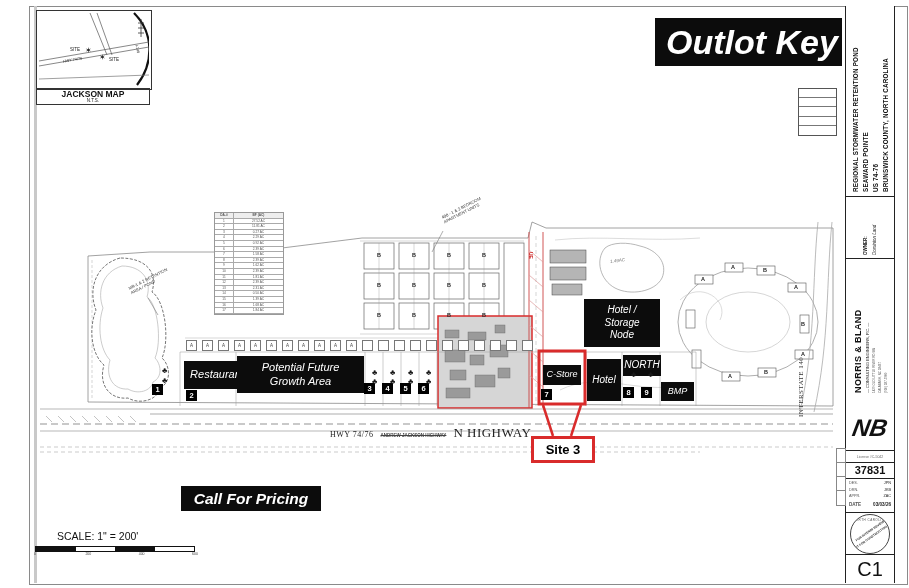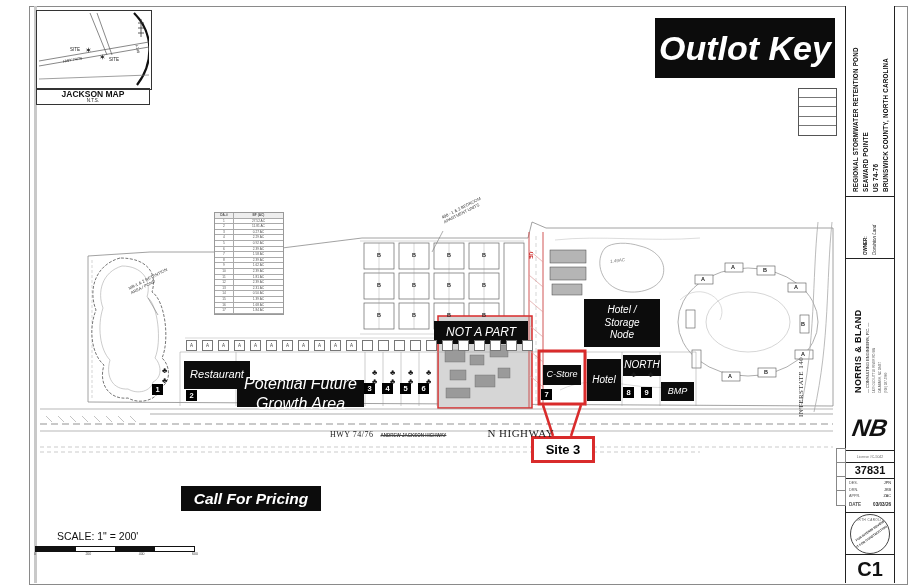--- a/index.html
+++ b/index.html
@@ -66,31 +66,31 @@
   #sb-fields .fr{display:flex;justify-content:space-between;height:6.5px;line-height:6.5px;}
   #sb-fields .fr .lab{color:#555;}
   #sb-fields .fr.date{height:10px;line-height:10px;font-size:4.6px;font-weight:bold;}
   #sb-seal{top:506px;height:42px;display:flex;align-items:center;justify-content:center;}
   #seal-circle{width:38px;height:38px;border:1px solid #444;border-radius:50%;position:relative;overflow:hidden;}
   #seal-circle .arc{position:absolute;top:3px;left:0;width:100%;text-align:center;font-size:3px;color:#555;letter-spacing:0.5px;}
   #seal-circle .d1,#seal-circle .d2{position:absolute;left:-6px;width:50px;text-align:center;
       font-size:3.2px;font-weight:bold;color:#333;transform:rotate(-35deg);}
   #seal-circle .d1{top:14px;}
   #seal-circle .d2{top:21px;}
-  #sb-sheet{top:548px;height:29px;font-size:20px;font-weight:bold;text-align:center;line-height:28px;}
+  #sb-sheet{top:548px;height:29px;font-size:20px;font-weight:normal;text-align:center;line-height:28px;}
   #mini-strip{position:absolute;left:836px;top:448px;width:8px;height:56px;border:0.5px solid #888;}
   #mini-strip div{height:13px;border-bottom:0.5px solid #888;}
   
   #rev-strip{position:absolute;left:798px;top:88px;width:37px;height:46px;border:1px solid #555;}
   #rev-strip div{height:8.2px;border-bottom:0.5px solid #777;}
   #hwy-label{position:absolute;left:330px;top:423px;white-space:nowrap;font-family:"Liberation Serif",serif;color:#222;}
   #hwy-label .h1{font-size:8px;letter-spacing:0.5px;}
   #hwy-label .h2{font-size:4.5px;font-weight:bold;font-family:"Liberation Sans",sans-serif;
                  color:#444;text-decoration:line-through;margin:0 3px;}
-  #hwy-label .h3{font-size:11px;letter-spacing:0.5px;margin-left:34px;}
+  #hwy-label .h3{font-size:13px;letter-spacing:0.5px;}
   #interstate{position:absolute;left:797px;top:322px;width:13px;height:95px;
               font-family:"Liberation Serif",serif;font-size:7px;letter-spacing:0.5px;color:#333;}
   #acreage{position:absolute;left:610px;top:258px;font-size:4.5px;font-style:italic;color:#777;transform:rotate(-8deg);}
   #ue-label{position:absolute;left:528px;top:252px;font-size:5px;font-weight:bold;color:#cc2222;
             writing-mode:vertical-rl;}
 </style>
 </head>
 <body>
 
 <div id="sheet">
@@ -253,21 +253,21 @@
     <span class="vic-site" style="left:33px;top:36px;">SITE</span>
     <span class="vic-site" style="left:72px;top:46px;">SITE</span>
     <span class="vic-site" style="left:26px;top:47px;transform:rotate(-10deg);font-size:3.8px;">HWY 74/76</span>
     <span class="vic-site" style="left:96px;top:36px;transform:rotate(80deg);font-size:3.8px;">I-140</span>
   </div>
   <div id="vic-title">
     <div class="t1">JACKSON MAP</div>
     <div class="t2">N.T.S.</div>
   </div>
 
-  <div class="blk bold" style="left:655px;top:18px;width:180px;height:60px;font-size:34px;">Outlot Key</div>
+  <div class="blk bold" style="left:655px;top:18px;width:180px;height:48px;font-size:34px;padding-left:7px;">Outlot Key</div>
 
   <div id="rev-strip">
     <div></div>
       <div></div>
       <div></div>
       <div></div>
       <div style="border-bottom:none;"></div>
   </div>
 
   <div id="da-table">
@@ -350,22 +350,21 @@
   <div class="ann" style="left:441px;top:206px;">
     <div>400 - 1 &amp; 2 BEDROOM</div>
     <div>APARTMENT UNITS</div>
   </div>
   <div class="ann" style="left:128px;top:277px;">
     <div>MB-1 &amp; 2 RETENTION</div>
     <div>AREA / POND</div>
   </div>
 
   <div class="blk" style="left:184px;top:361px;width:66px;height:28px;font-size:11px;">Restaurant</div>
-  <div class="blk" style="left:237px;top:356px;width:127px;height:27px;font-size:16px;padding:0 6px;box-sizing:border-box;margin-top:24px;">Potential Future Growth Area</div>
-  <div class="blk" style="left:434px;top:321px;width:94px;height:23px;font-size:12px;">NOT A PART</div>
+  <div class="blk" style="left:237px;top:356px;width:127px;height:37px;font-size:11px;padding:0 6px;box-sizing:border-box;">Potential Future Growth Area</div>
   <div class="blk" style="left:543px;top:365px;width:38px;height:20px;font-size:9px;">C-Store</div>
   <div class="blk" style="left:587px;top:359px;width:34px;height:42px;font-size:10px;">Hotel</div>
   <div class="blk" style="left:623px;top:355px;width:38px;height:21px;font-size:10px;">NORTH</div>
   <div class="blk" style="left:661px;top:382px;width:33px;height:19px;font-size:9px;">BMP</div>
   <div class="blk bold" style="left:181px;top:486px;width:140px;height:25px;font-size:15.5px;">Call For Pricing</div>
   <div class="blk" style="left:584px;top:299px;width:76px;height:48px;font-size:10px;flex-direction:column;">
     <div>Hotel /</div>
     <div>Storage</div>
     <div>Node</div>
   </div>

